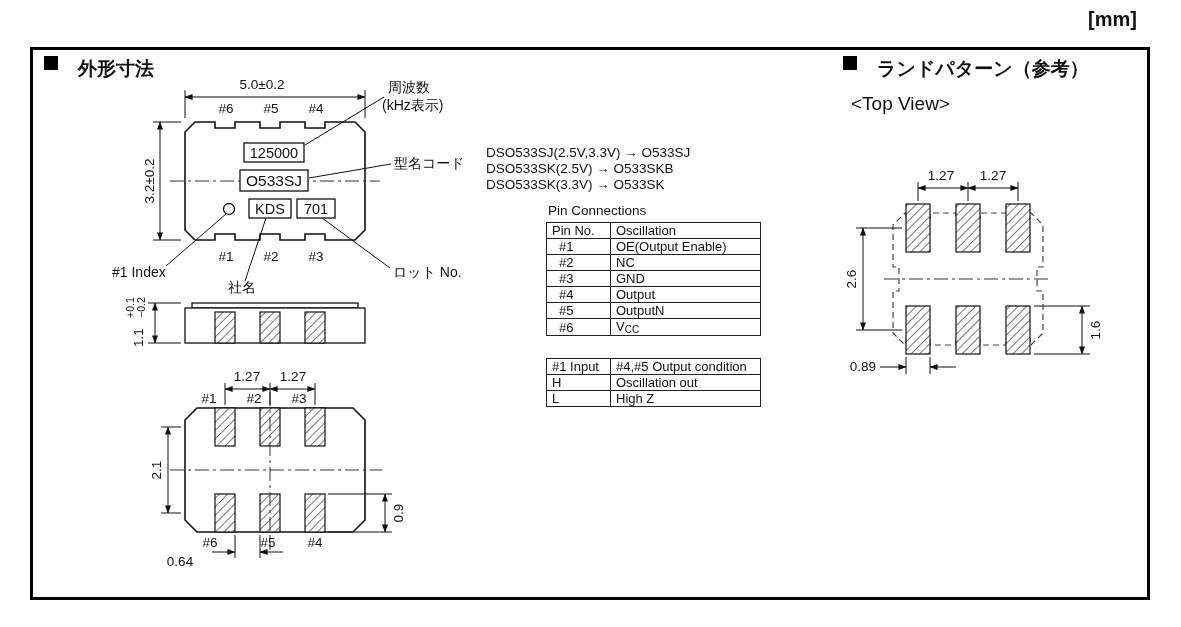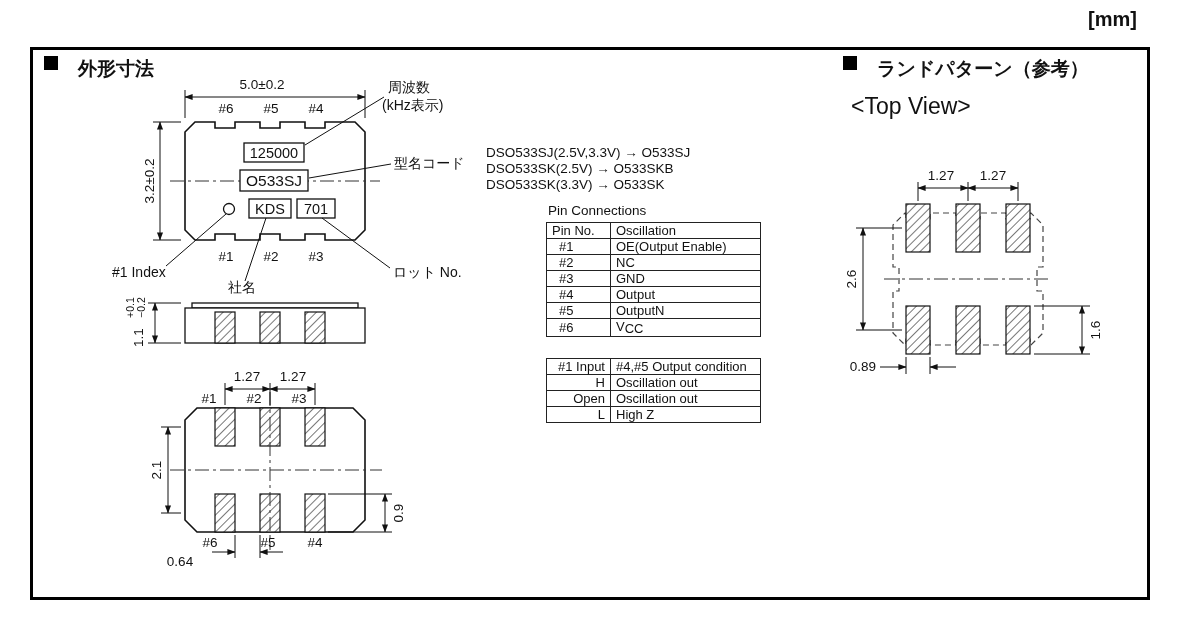--- a/index.html
+++ b/index.html
@@ -6,33 +6,33 @@
   html,body { width:1181px; height:627px; background:#fff; }
   body { font-family:"Liberation Sans", sans-serif; color:#111; }
   .page { position:relative; width:1181px; height:627px; background:#fff; overflow:hidden; }
   .unit-label { position:absolute; top:8px; right:44px; font-size:20px; font-weight:bold;margin-left:12px; }
   .frame { position:absolute; left:30px; top:47px; width:1120px; height:553px; border:3px solid #000; }
   .svg-layer { position:absolute; left:0; top:0; width:1181px; height:627px; }
   .section-title { position:absolute; font-size:19px; font-weight:bold; display:flex; align-items:flex-start; gap:20px; white-space:nowrap; }
   .section-title .bullet { width:14px; height:14px; background:#000; display:inline-block; flex:0 0 auto; }
   .title-outline { left:44px; top:56px; }
   .title-land { left:843px; top:56px; }
-  .top-view-label { position:absolute; left:851px; top:93px; font-size:23px; }
+  .top-view-label { position:absolute; left:851px; top:93px; font-size:19px; }
   .tbl { position:absolute;padding-left:9px; }
   .tbl-title { font-size:13.5px; margin-bottom:4px; padding-left:2px; }
   table { border-collapse:collapse; }
   td,th { border:1px solid #222; font-size:13px; font-weight:normal; height:14px; padding:0 5px; text-align:left; white-space:nowrap; }
   .pin-tbl { left:537px; top:203px; }
   .pin-tbl .c1 { width:64px; }
   .pin-tbl .c2 { width:150px; }
   .pin-tbl td.c1 { padding-left:12px; }
   .fn-tbl { left:537px; top:358px; }
-  .fn-tbl .c1 { width:64px; text-align:right;margin-top:22px; }
+  .fn-tbl .c1 { width:64px; text-align:left;margin-top:22px; }
   .fn-tbl .c2 { width:150px;margin-top:44px; }
-  .subsc { font-size:13px; vertical-align:-2px; }
+  .subsc { font-size:10px; vertical-align:-2px; }
   svg text { font-family:"Liberation Sans", sans-serif; fill:#111; font-size:13.5px; }
   svg text.dim { font-size:13.5px; }
   svg text.jp { font-size:14px; }
   svg text.mark { font-size:14.5px; }
   svg text.model { font-size:15.5px; }
   svg text.tol { font-size:10.5px; }
   .outline { fill:#fff; stroke:#111; stroke-width:1.6; }
   .box { fill:#fff; stroke:#111; stroke-width:1.3; }
   .pad { fill:url(#hatch); stroke:#111; stroke-width:1.2; }
   .thin { stroke:#111; stroke-width:1; fill:none; }
@@ -274,24 +274,20 @@
       <tbody>
           <tr>
         <th class="c1">#1 Input</th>
         <th class="c2">#4,#5 Output condition</th>
       </tr>
       <tr>
         <td class="c1">H</td>
         <td class="c2">Oscillation out</td>
       </tr>
       <tr>
-        <td class="c1">Open</td>
-        <td class="c2">Oscillation out</td>
-      </tr>
-      <tr>
         <td class="c1">L</td>
         <td class="c2">High Z</td>
       </tr>
     </tbody>
       </table>
   </div>
 
 </div>
 
 </body></html>

